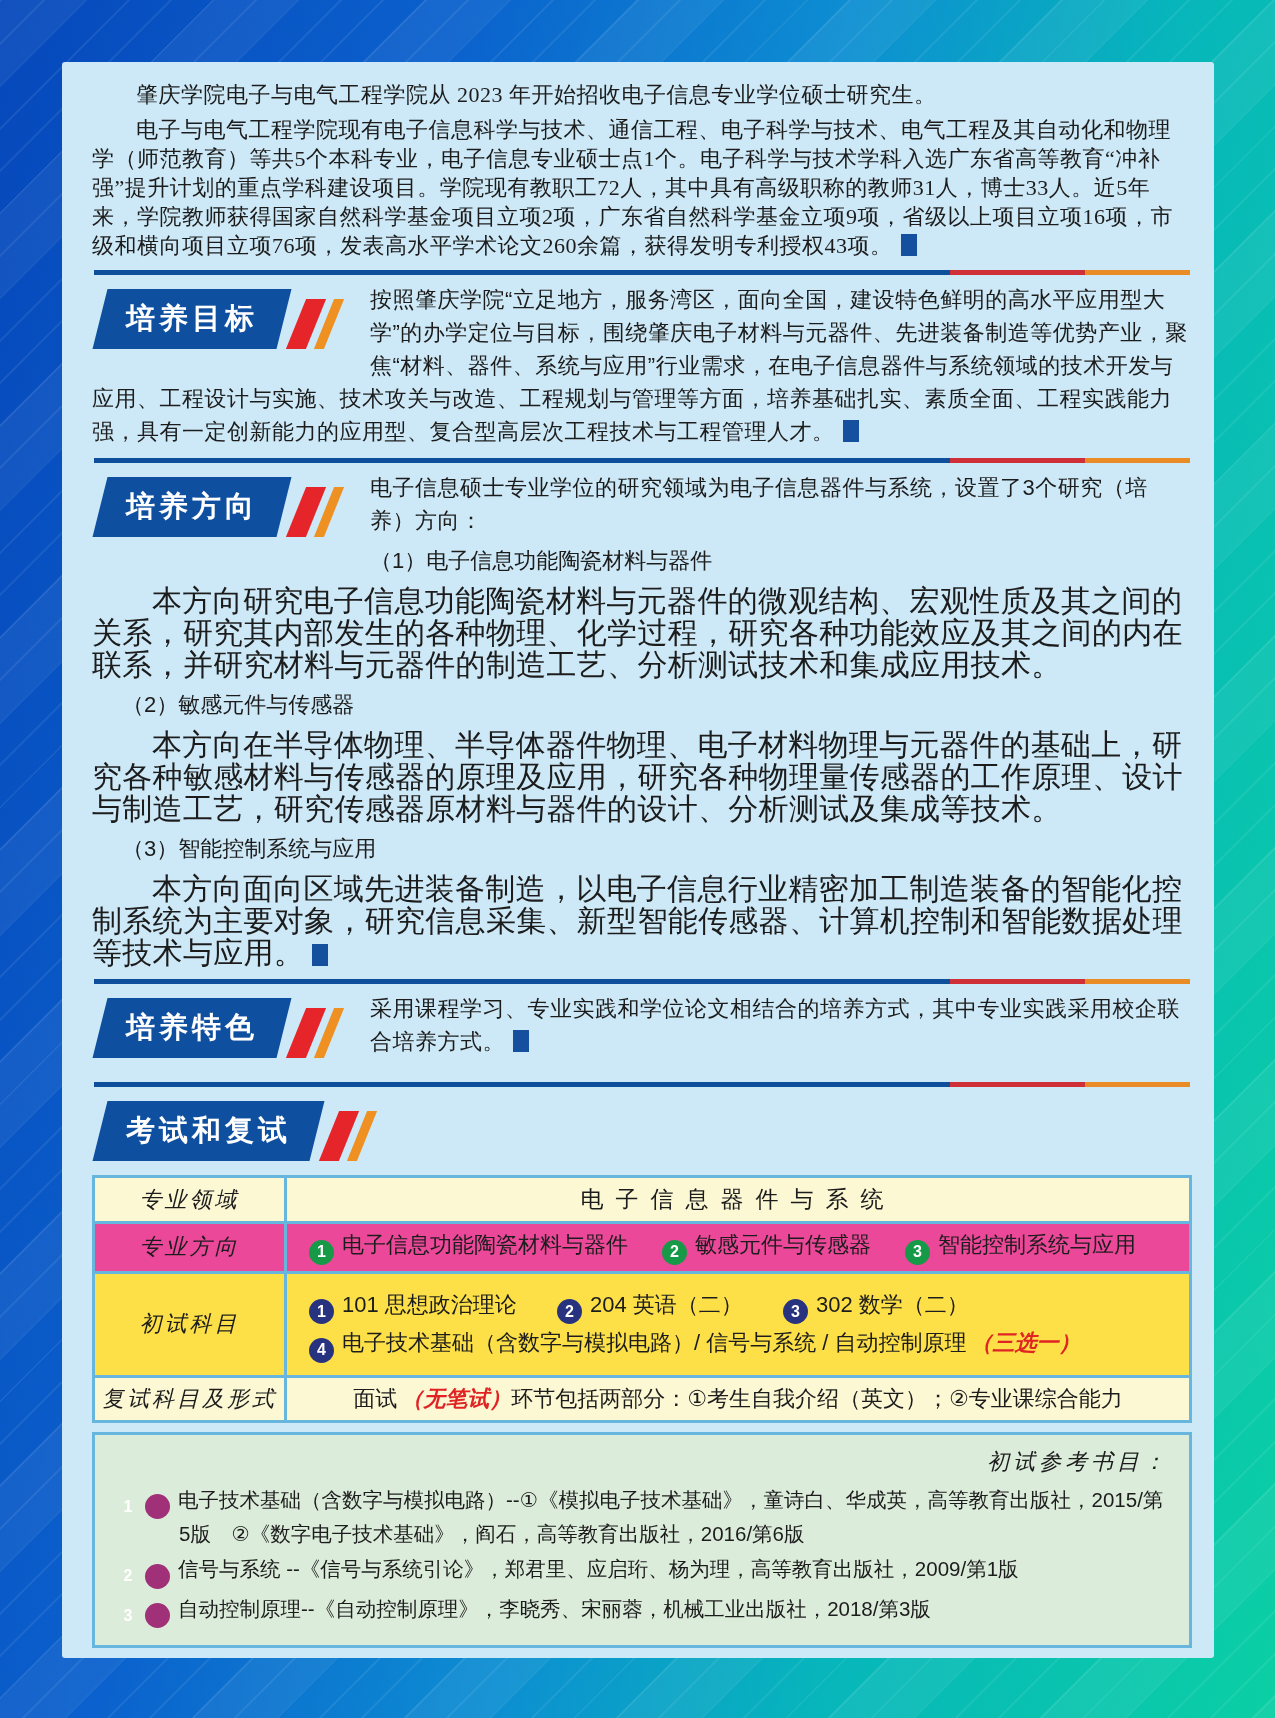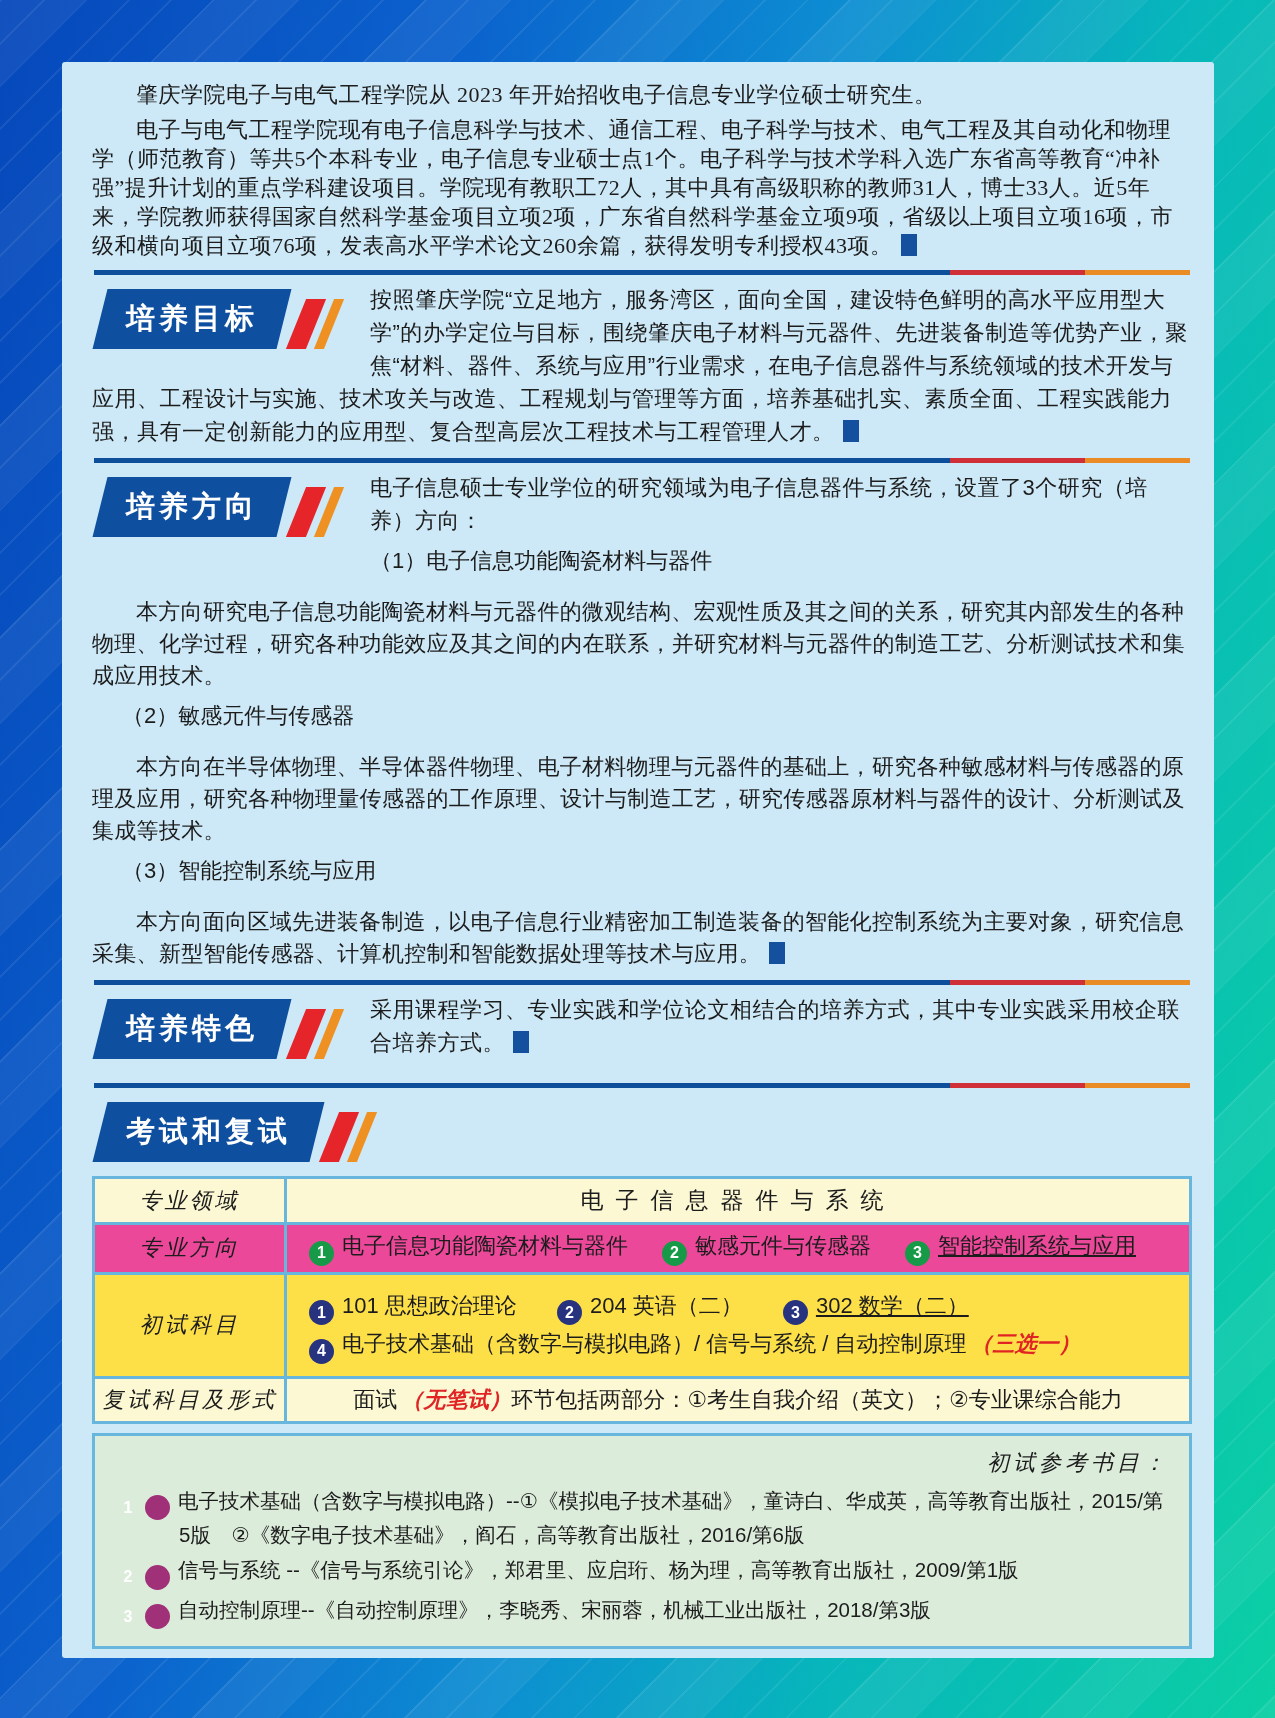--- a/index.html
+++ b/index.html
@@ -31,36 +31,36 @@
   .badge-text { display:inline-block; transform:skewX(14deg); color:#fff; font-size:29px;
                 font-weight:bold; letter-spacing:4px; }
   .slash { display:inline-block; height:50px; transform:skewX(-22deg); vertical-align:middle; }
   .slash-red { width:20px; background:#e6252b; margin-left:12px; }
   .slash-orange { width:10px; background:#ef9023; margin-left:8px; }
   
   .sec { overflow:visible; }
   .sec-text { font-size:22px; line-height:33px; letter-spacing:0.5px; }
   .dir-head { font-size:22px; margin:8px 0 4px; padding-left:30px; line-height:32px; }
   .dir-head.first { padding-left:0; }
-  .dir-body { font-size:22px; line-height:32px; text-indent:2em; margin:19px 0 8px; letter-spacing:0.3px; }
+  .dir-body { font-size:30px; line-height:32px; text-indent:2em; margin:8px 0 8px; letter-spacing:0.3px; }
   .endmark { display:inline-block; width:16px; height:22px; background:#14509e;
              margin-left:8px; vertical-align:-3px; }
   
   .etable { border:3px solid #66b6dd; margin-top:2px; }
   .trow { display:flex; border-top:3px solid #66b6dd; }
   .trow:first-child { border-top:none; }
   .tlabel { flex:0 0 192px; border-right:3px solid #66b6dd; display:flex; align-items:center;
             justify-content:center; font-family:"Liberation Serif","DejaVu Serif",serif;
             font-style:italic; font-size:22px; letter-spacing:3px;text-align:right; }
   .tval { flex:1; padding:6px 22px; display:flex; align-items:center; font-size:22px; }
   .bg-yellow { background:#fcf8d4; }  .bg-green { background:#ec4899; }  .bg-pink { background:#fde047; }
   .tval.center { justify-content:center; }
   .field-value { letter-spacing:12px; font-size:23px; }
   .subject { margin-right:34px; white-space:nowrap; }
-  .subject:last-child { margin-right:0;text-decoration:underline; }
+  .subject:last-child { margin-right:0; }
   .t3 { display:block; line-height:38px; padding:6px 0; }
   .cnum { display:inline-flex; width:25px; height:25px; border-radius:50%; align-items:center;
           justify-content:center; color:#fff; font-weight:bold; font-size:16px; margin-right:8px;
           vertical-align:-5px; }
   .green { background:#169a47; }  .navy { background:#283380; }  .magenta { background:#a03077; }
   .kai-red { color:#e02424; font-family:"Liberation Serif","DejaVu Serif",serif;
              font-style:italic; font-weight:600; margin-left:4px;text-align:right; }
   
   .refs { border:3px solid #66b6dd; background:#dcecdb; margin-top:9px; padding:12px 20px 12px; }
   .ref-head { font-family:"Liberation Serif","DejaVu Serif",serif; font-style:italic;

